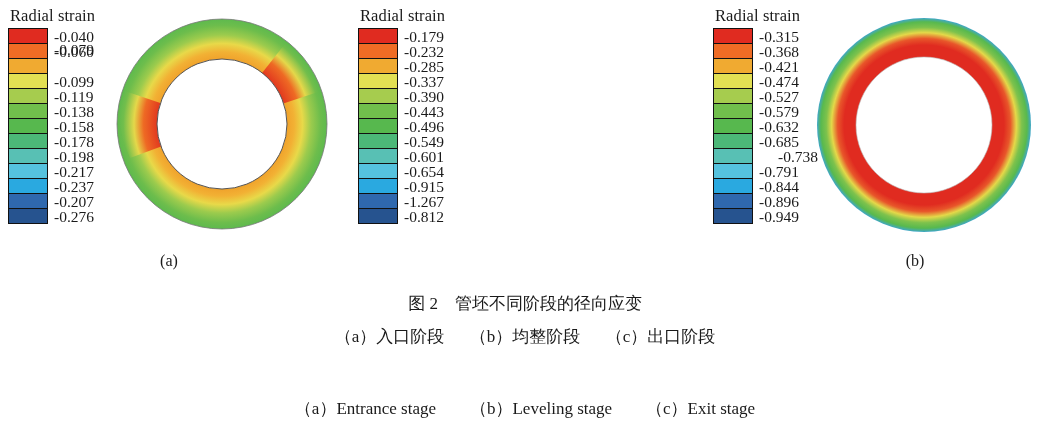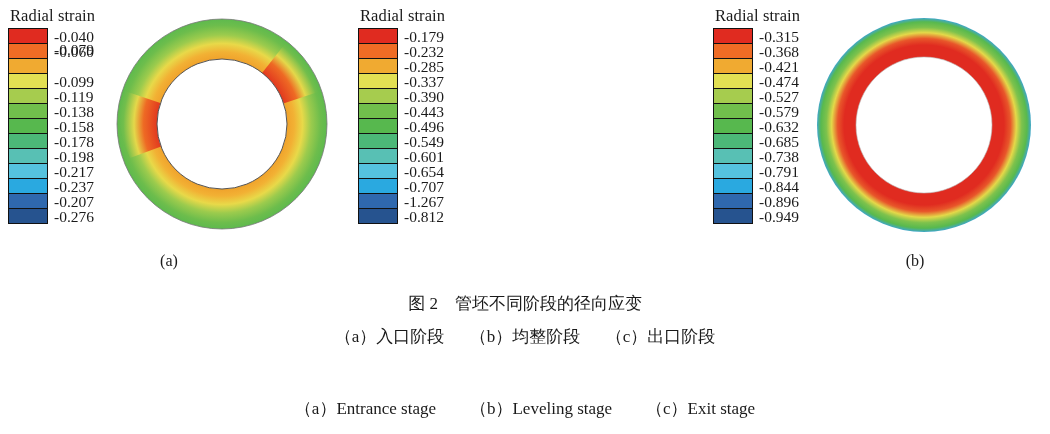--- a/index.html
+++ b/index.html
@@ -181,21 +181,21 @@
             <div class="tick" style="top: 7.53846px;">-0.179</div>
             <div class="tick" style="top: 22.6154px;">-0.232</div>
             <div class="tick" style="top: 37.6923px;">-0.285</div>
             <div class="tick" style="top: 52.7692px;">-0.337</div>
             <div class="tick" style="top: 67.8462px;">-0.390</div>
             <div class="tick" style="top: 82.9231px;">-0.443</div>
             <div class="tick" style="top: 98px;">-0.496</div>
             <div class="tick" style="top: 113.077px;">-0.549</div>
             <div class="tick" style="top: 128.154px;">-0.601</div>
             <div class="tick" style="top: 143.231px;">-0.654</div>
-            <div class="tick" style="top: 158.308px;">-0.707</div>
+            <div class="tick" style="top: 158.308px;">-0.915</div>
             <div class="tick" style="top: 173.385px;">-1.267</div>
             <div class="tick" style="top: 188.462px;">-0.812</div>
           </div>
       </div>
     </div>
     <div class="ring-wrap" id="ring-b">
       <svg viewBox="0 0 216 216" xmlns="http://www.w3.org/2000/svg">
         <defs>
           <radialGradient id="gb" cx="50%" cy="50%" r="50%">
             <stop offset="0.625" stop-color="#e02b20"></stop>
@@ -243,21 +243,21 @@
           </div>
         <div class="tick-col" id="ticks-c" style="height: 196px;">
             <div class="tick" style="top: 7.53846px;">-0.315</div>
             <div class="tick" style="top: 22.6154px;">-0.368</div>
             <div class="tick" style="top: 37.6923px;">-0.421</div>
             <div class="tick" style="top: 52.7692px;">-0.474</div>
             <div class="tick" style="top: 67.8462px;">-0.527</div>
             <div class="tick" style="top: 82.9231px;">-0.579</div>
             <div class="tick" style="top: 98px;">-0.632</div>
             <div class="tick" style="top: 113.077px;">-0.685</div>
-            <div class="tick" style="top: 128.154px;">-0.738</div>
+            <div class="tick" style="top: 128.154px; margin-left: 19px;">-0.738</div>
             <div class="tick" style="top: 143.231px;">-0.791</div>
             <div class="tick" style="top: 158.308px;">-0.844</div>
             <div class="tick" style="top: 173.385px;">-0.896</div>
             <div class="tick" style="top: 188.462px;">-0.949</div>
           </div>
       </div>
     </div>
 
   </div>
 

